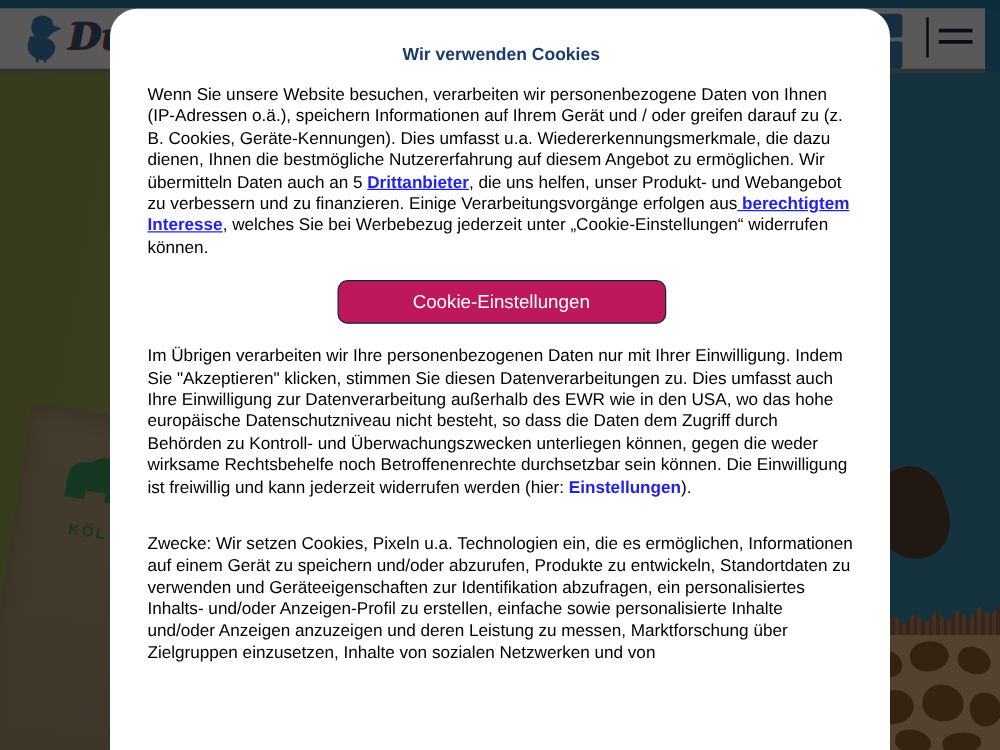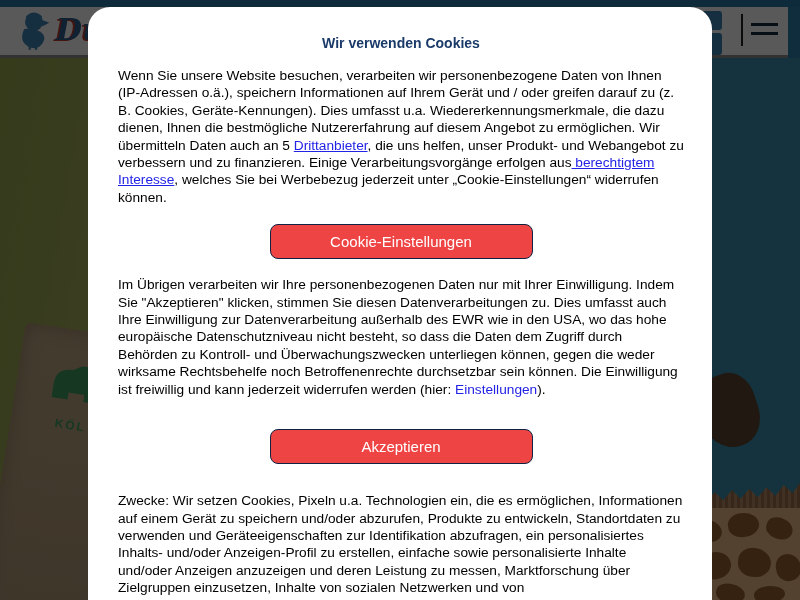--- a/index.html
+++ b/index.html
@@ -52,23 +52,23 @@
   .navy-right-block{position:absolute;right:0;top:0;width:12px;height:58px;background:#0f2d3d;z-index:3;}
 
   
   .modal{position:absolute;left:88px;top:7px;width:624px;height:640px;background:#ffffff;
          border-radius:22px;box-sizing:border-box;padding:14px 28px 0 30px;z-index:5;}
   .modal-title{margin:14px 0 0;text-align:center;font-size:14px;font-weight:bold;color:#1a3a6a;}
   .modal p{margin:0;font-size:13.7px;line-height:17.4px;color:#000;}
   .para1{margin-top:16px !important;}
   .para2{margin-top:17px !important;}
   .para3{margin-top:28px !important;}
-  .modal a{color:#2323e6;text-decoration:underline;cursor:pointer;}
+  .modal a{color:#2323e6;text-decoration:underline;cursor:pointer;font-weight:bold;}
   .modal a.plain{text-decoration:none;}
-  .modal-btn{display:block;width:263px;height:35px;margin:18px auto 0;background:#ef4444;
+  .modal-btn{display:block;width:263px;height:35px;margin:18px auto 0;background:#be185d;
              color:#fff;font-family:inherit;font-size:15px;border:1px solid #0e2344;
              border-radius:8px;cursor:pointer;}
   .modal-btn.accept{margin-top:31px;}
 </style>
 </head>
 <body>
 
 <div class="stage">
 
   <div class="site-header">
@@ -122,18 +122,17 @@
 
   <div class="modal">
     <h2 class="modal-title">Wir verwenden Cookies</h2>
 
     <p class="para1"><span>Wenn Sie unsere Website besuchen, verarbeiten wir personenbezogene Daten von Ihnen (IP-Adressen o.ä.), speichern Informationen auf Ihrem Gerät und / oder greifen darauf zu (z. B. Cookies, Geräte-Kennungen). Dies umfasst u.a. Wiedererkennungsmerkmale, die dazu dienen, Ihnen die bestmögliche Nutzererfahrung auf diesem Angebot zu ermöglichen. Wir übermitteln Daten auch an 5 </span><a>Drittanbieter</a><span>, die uns helfen, unser Produkt- und Webangebot zu verbessern und zu finanzieren. Einige Verarbeitungsvorgänge erfolgen aus</span><a> berechtigtem Interesse</a><span>, welches Sie bei Werbebezug jederzeit unter „Cookie-Einstellungen“ widerrufen können.</span></p>
 
     <button class="modal-btn">Cookie-Einstellungen</button>
 
     <p class="para2"><span>Im Übrigen verarbeiten wir Ihre personenbezogenen Daten nur mit Ihrer Einwilligung. Indem Sie "Akzeptieren" klicken, stimmen Sie diesen Datenverarbeitungen zu. Dies umfasst auch Ihre Einwilligung zur Datenverarbeitung außerhalb des EWR wie in den USA, wo das hohe europäische Datenschutzniveau nicht besteht, so dass die Daten dem Zugriff durch Behörden zu Kontroll- und Überwachungszwecken unterliegen können, gegen die weder wirksame Rechtsbehelfe noch Betroffenenrechte durchsetzbar sein können. Die Einwilligung ist freiwillig und kann jederzeit widerrufen werden (hier: </span><a class="plain">Einstellungen</a><span>).</span></p>
 
-    <button class="modal-btn accept">Akzeptieren</button>
 
     <p class="para3">Zwecke: Wir setzen Cookies, Pixeln u.a. Technologien ein, die es ermöglichen, Informationen auf einem Gerät zu speichern und/oder abzurufen, Produkte zu entwickeln, Standortdaten zu verwenden und Geräteeigenschaften zur Identifikation abzufragen, ein personalisiertes Inhalts- und/oder Anzeigen-Profil zu erstellen, einfache sowie personalisierte Inhalte und/oder Anzeigen anzuzeigen und deren Leistung zu messen, Marktforschung über Zielgruppen einzusetzen, Inhalte von sozialen Netzwerken und von</p>
   </div>
 
 </div>
 
 </body></html>

